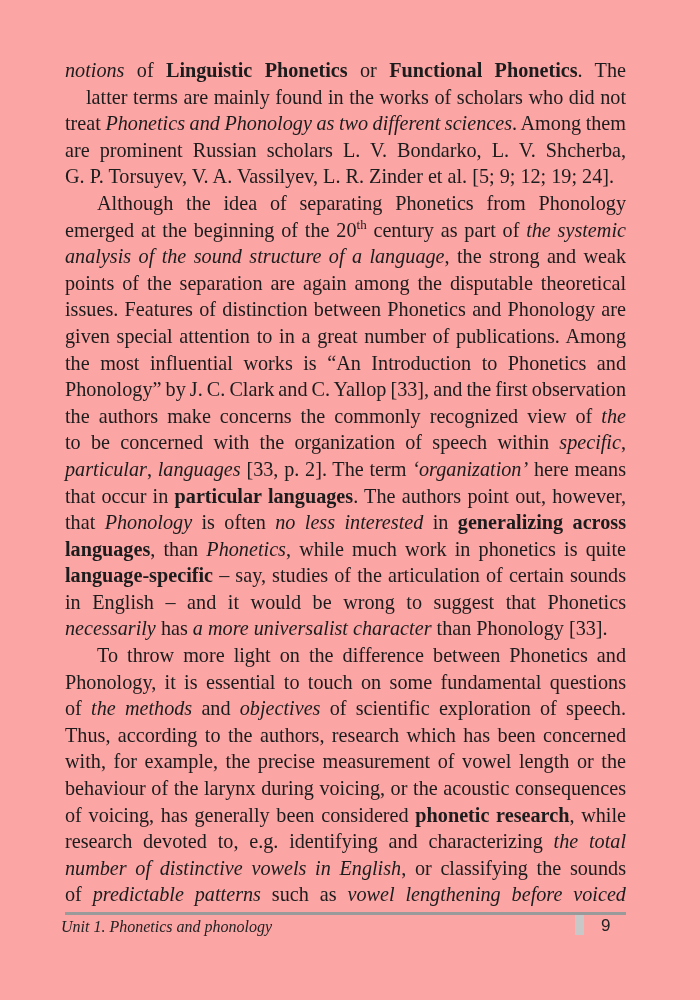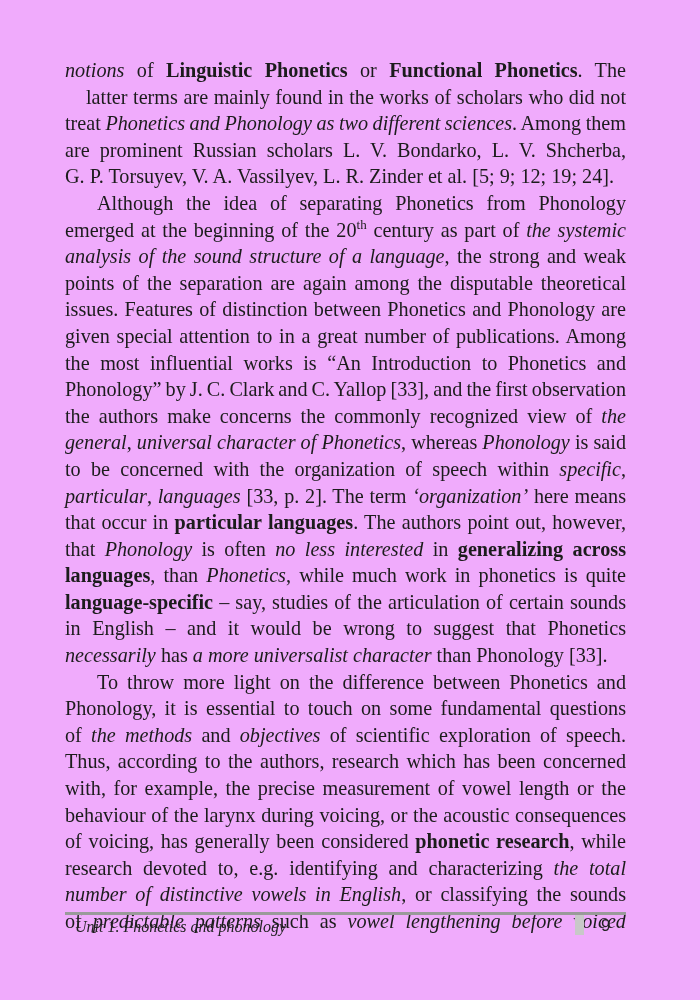--- a/index.html
+++ b/index.html
@@ -1,18 +1,18 @@
 <!DOCTYPE html>
 <html><head>
 <meta charset="utf-8">
 <style>
   html, body { margin: 0; padding: 0; background: #ffffff; }
   body { width: 700px; height: 1000px; position: relative; overflow: hidden; }
   .page {
-    position: absolute; left: 0; top: 0; width: 700px; height: 1000px; background: #f0abfc;
+    position: absolute; left: 0; top: 0; width: 700px; height: 1000px; background: #fca5a5;
   }
   .text-block {
     position: absolute; left: 65px; top: 57px; width: 561px;
     font-family: "DejaVu Serif", "Liberation Serif", serif;
     font-family: "Liberation Serif", serif;
     font-size: 20.2px;
     line-height: 26.6px;
     color: #1c1c1c;
     text-align: justify;
     hyphens: none;
@@ -21,21 +21,21 @@
   .line { display: block; text-align: justify; text-align-last: justify; white-space: nowrap; }
   .line.last { text-align-last: left; }
   .line span { white-space: pre; }
   em, .it { font-style: italic; }
   b, .bd { font-weight: bold; }
   sup { font-size: 13px; line-height: 0; vertical-align: 8px; }
   .footer-rule {
     position: absolute; left: 65px; top: 912px; width: 561px; height: 3px; background: #9a9a9a;
   }
   .footer-title {
-    position: absolute; left: 75px; top: 918px;
+    position: absolute; left: 61px; top: 918px;
     font-family: "Liberation Serif", serif; font-style: italic; font-size: 16px; color: #222;
   }
   .footer-block {
     position: absolute; left: 575px; top: 915px; width: 9px; height: 20px; background: #c8c8c8;
   }
   .page-number {
     position: absolute; left: 601px; top: 916px;
     font-family: "Liberation Sans", sans-serif; font-size: 17px; color: #222;
   }
 </style>
@@ -54,21 +54,20 @@
       <div class="para">
         <div class="line" style="text-indent: 32px; white-space: nowrap; word-spacing: 0px;"><span>Although the idea of separating Phonetics from Phonology</span></div>
         <div class="line" style="white-space: nowrap; word-spacing: 0px;"><span>emerged at the beginning of the 20</span><sup>th</sup><span> century as part of </span><span class="it">the systemic</span></div>
         <div class="line" style="white-space: nowrap; word-spacing: 0px;"><span class="it">analysis of the sound structure of a language</span><span>, the strong and weak</span></div>
         <div class="line" style="white-space: nowrap; word-spacing: 0px;"><span>points of the separation are again among the disputable theoretical</span></div>
         <div class="line" style="white-space: nowrap; word-spacing: 0px;"><span>issues. Features of distinction between Phonetics and Phonology are</span></div>
         <div class="line" style="white-space: nowrap; word-spacing: 0px;"><span>given special attention to in a great number of publications. Among</span></div>
         <div class="line" style="white-space: nowrap; word-spacing: 0px;"><span>the most influential works is “An Introduction to Phonetics and</span></div>
         <div class="line" style="white-space: nowrap; word-spacing: -1px;"><span>Phonology” by J. C. Clark and C. Yallop [33], and the first observation</span></div>
         <div class="line" style="white-space: nowrap; word-spacing: 0px;"><span>the authors make concerns the commonly recognized view of </span><span class="it">the</span></div>
-        <div class="line" style="white-space: nowrap; word-spacing: 0px;"><span class="it">general</span><span>, </span><span class="it">universal character of Phonetics</span><span>, whereas </span><span class="it">Phonology</span><span> is said</span></div>
         <div class="line" style="white-space: nowrap; word-spacing: 0px;"><span>to be concerned with the organization of speech within </span><span class="it">specific</span><span>,</span></div>
         <div class="line" style="white-space: nowrap; word-spacing: 0px;"><span class="it">particular</span><span>, </span><span class="it">languages</span><span> [33, p. 2]. The term </span><span class="it">‘organization’</span><span> here means</span></div>
         <div class="line" style="white-space: nowrap; word-spacing: 0px;"><span>that occur in </span><span class="bd">particular languages</span><span>. The authors point out, however,</span></div>
         <div class="line" style="white-space: nowrap; word-spacing: 0px;"><span>that </span><span class="it">Phonology</span><span> is often </span><span class="it">no less interested</span><span> in </span><span class="bd">generalizing across</span></div>
         <div class="line" style="white-space: nowrap; word-spacing: 0px;"><span class="bd">languages</span><span>, than </span><span class="it">Phonetics</span><span>, while much work in phonetics is quite</span></div>
         <div class="line" style="white-space: nowrap; word-spacing: 0px;"><span class="bd">language-specific</span><span> – say, studies of the articulation of certain sounds</span></div>
         <div class="line" style="white-space: nowrap; word-spacing: 0px;"><span>in English – and it would be wrong to suggest that Phonetics</span></div>
         <div class="line last" style="white-space: nowrap;"><span class="it">necessarily</span><span> has </span><span class="it">a more universalist character</span><span> than Phonology [33].</span></div>
       </div>
       <div class="para">

